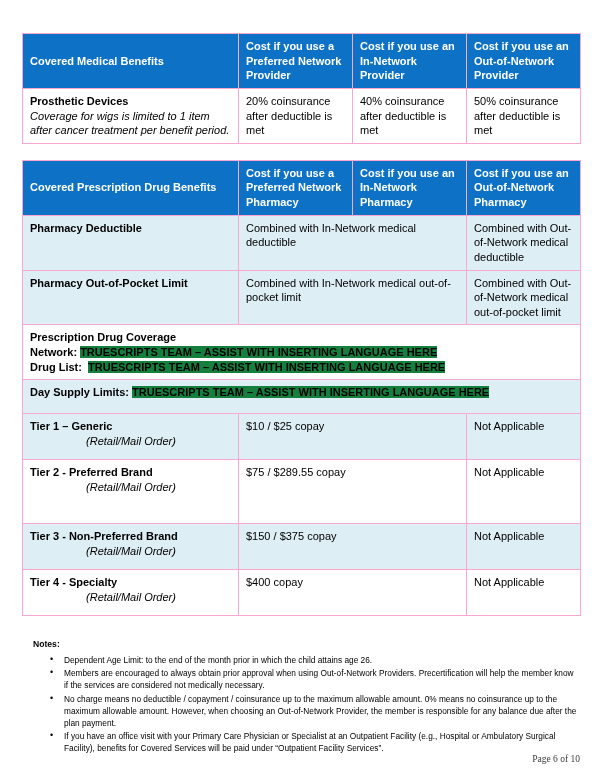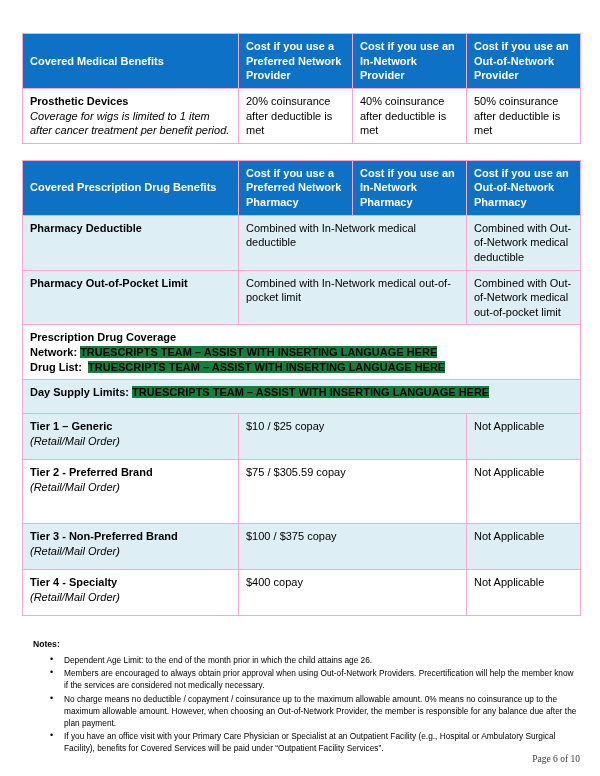--- a/index.html
+++ b/index.html
@@ -115,20 +115,21 @@
     font-size: 9.5px;
     color: #3a3a3a;
   }
   .tierlabel {
     font-weight: bold;
     display: block;
   }
   .tiersub {
     font-style: italic;
     display: block;
+    text-align: center;
   }
   .midcell {
     vertical-align: top;
   }
 </style>
 </head>
 <body>
 
 <div class="page">
 
@@ -212,30 +213,30 @@
         </td>
         <td colspan="2" class="midcell">$10 / $25 copay</td>
         <td>Not Applicable</td>
       </tr>
 
       <tr class="plain" style="height:64px">
         <td>
           <span class="tierlabel">Tier 2 - Preferred Brand</span>
           <span class="tiersub">(Retail/Mail Order)</span>
         </td>
-        <td colspan="2" class="midcell">$75 / $305.59 copay</td>
+        <td colspan="2" class="midcell">$75 / $289.55 copay</td>
         <td>Not Applicable</td>
       </tr>
 
       <tr class="shade" style="height:46px">
         <td>
           <span class="tierlabel">Tier 3 - Non-Preferred Brand</span>
           <span class="tiersub">(Retail/Mail Order)</span>
         </td>
-        <td colspan="2" class="midcell">$100 / $375 copay</td>
+        <td colspan="2" class="midcell">$150 / $375 copay</td>
         <td>Not Applicable</td>
       </tr>
 
       <tr class="plain" style="height:46px">
         <td>
           <span class="tierlabel">Tier 4 - Specialty</span>
           <span class="tiersub">(Retail/Mail Order)</span>
         </td>
         <td colspan="2" class="midcell">$400 copay</td>
         <td>Not Applicable</td>

